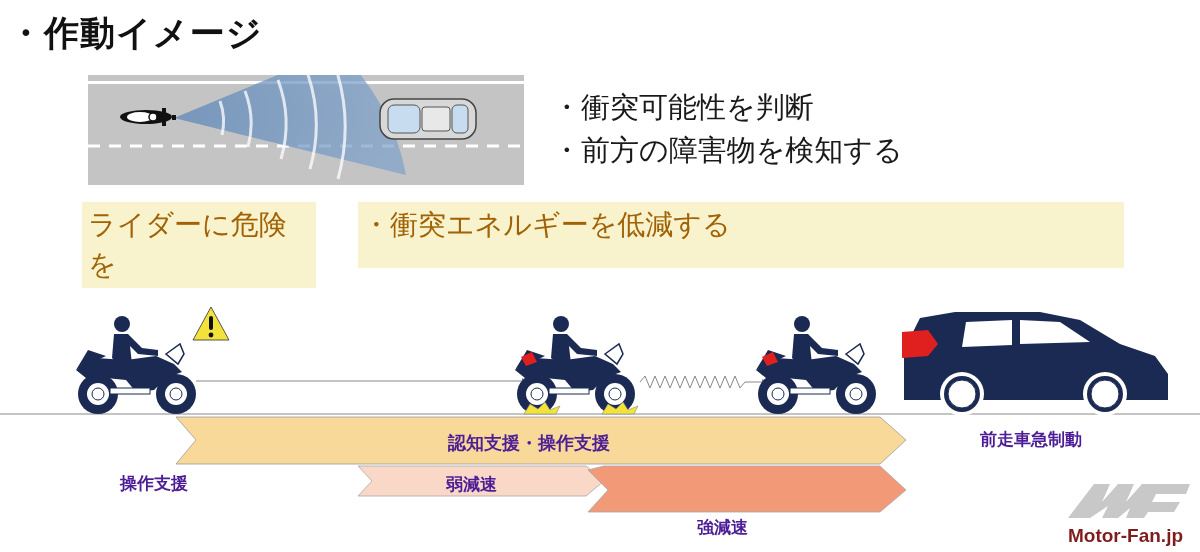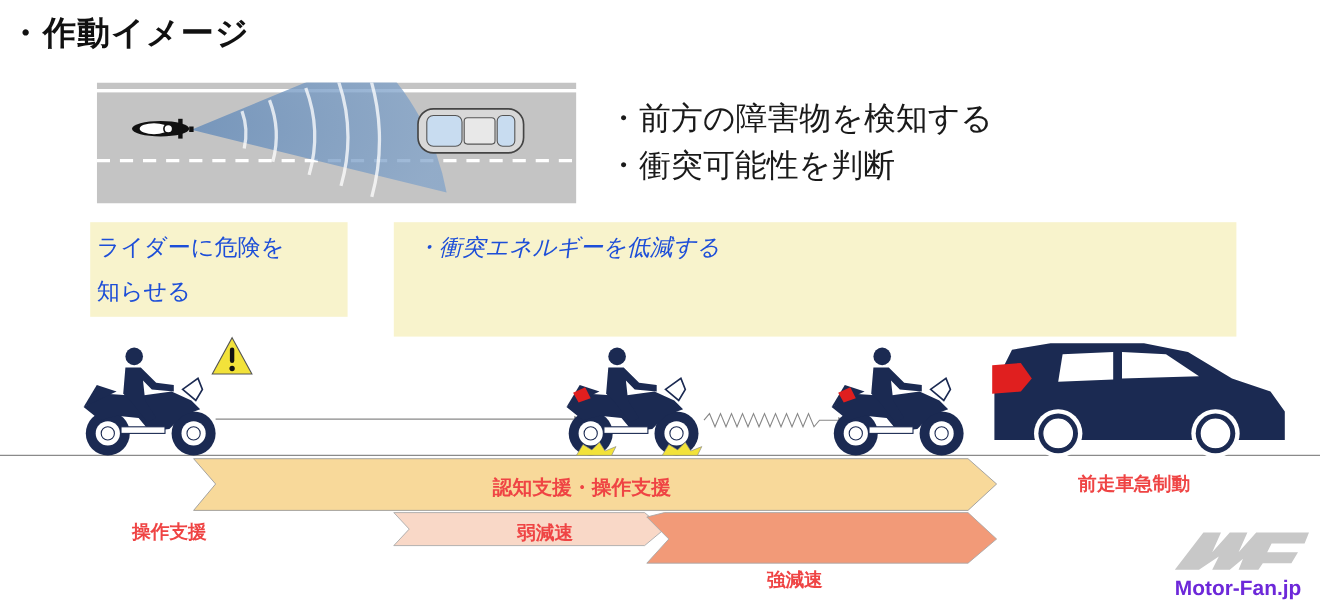--- a/index.html
+++ b/index.html
@@ -1,34 +1,34 @@
 <!DOCTYPE html>
 <html><head>
 <meta charset="utf-8">
 <style>
   html, body { margin:0; padding:0; background:#ffffff; }
   body { width:1200px; height:552px; position:relative; overflow:hidden;
          font-family:"DejaVu Sans", "Liberation Sans", sans-serif; color:#1a1a1a; }
   .abs { position:absolute; }
-  .title { left:8px; top:10px; font-size:30px; font-weight:bold; letter-spacing:1px; color:#111; }
+  .title { left:8px; top:10px; font-size:35px; font-weight:bold; letter-spacing:1px; color:#111; }
   .road-box { left:88px; top:75px; width:436px; height:110px; }
   .detect-text { left:552px; top:86px; font-size:29px; line-height:43px; color:#1a1a1a; }
-  .note { background:#f8f3cc; font-size:21px; line-height:40px; color:#1d4ed8; padding:0 6px; box-sizing:border-box; }
+  .note { background:#f8f3cc; font-size:28px; line-height:40px; color:#a16207; padding:0 6px; box-sizing:border-box; }
   .note-warn { left:82px; top:202px; width:234px; height:86px; padding-top:3px; }
-  .note-brake { left:358px; top:202px; width:766px; height:104px; padding-top:3px; padding-left:20px;font-style:italic; }
+  .note-brake { left:358px; top:202px; width:766px; height:66px; padding-top:3px; padding-left:4px; }
   .scene { left:0; top:295px; width:1200px; height:140px; }
   .bands { left:0; top:410px; width:1200px; height:142px; }
-  .lbl { font-weight:bold; font-size:17px; color:#ef4444; }
+  .lbl { font-weight:bold; font-size:17px; color:#4c1d95; }
   .lbl-band1 { left:448px; top:431px; font-size:18px; }
-  .lbl-weak { left:446px; top:473px;margin-left:24px; }
+  .lbl-weak { left:446px; top:473px; }
   .lbl-strong { left:697px; top:483px;margin-top:33px; }
   .lbl-warn { left:120px; top:472px; }
   .lbl-front { left:952px; top:428px;margin-left:28px; }
   .logo { left:1060px; top:470px; width:140px; height:82px; }
-  .logo-text { position:absolute; left:8px; top:55px; font-size:19px; color:#6d28d9; font-family:"Liberation Sans", sans-serif; font-weight:bold; }
+  .logo-text { position:absolute; left:8px; top:55px; font-size:19px; color:#7f1d1d; font-family:"Liberation Sans", sans-serif; font-weight:bold; }
 </style>
 </head>
 <body>
 
 <div class="abs title">・作動イメージ</div>
 
 <div class="abs road-box">
   <svg width="436" height="110" viewBox="0 0 436 110">
     <defs>
       <radialGradient id="radarGrad" cx="0" cy="0.5" r="1">
@@ -63,27 +63,26 @@
     <g>
       <rect x="292" y="24" width="96" height="40" rx="14" fill="#d8d8d8" stroke="#444" stroke-width="1.5"></rect>
       <rect x="300" y="30" width="32" height="28" rx="6" fill="#c8dcf0" stroke="#555" stroke-width="1"></rect>
       <rect x="334" y="32" width="28" height="24" rx="3" fill="#e8e8e8" stroke="#555" stroke-width="1"></rect>
       <rect x="364" y="30" width="16" height="28" rx="5" fill="#c8dcf0" stroke="#555" stroke-width="1"></rect>
     </g>
   </svg>
 </div>
 
 <div class="abs detect-text">
+  <div>・衝突可能性を判断</div>
   <div>・前方の障害物を検知する</div>
-  <div>・衝突可能性を判断</div>
 </div>
 
 <div class="abs note note-warn">
   <div>ライダーに危険を</div>
-  <div>知らせる</div>
 </div>
 <div class="abs note note-brake">
   <div>・衝突エネルギーを低減する</div>
 </div>
 
 <div class="abs scene">
   <svg width="1200" height="140" viewBox="0 295 1200 140">
     <defs>
       <g id="bike">
 

